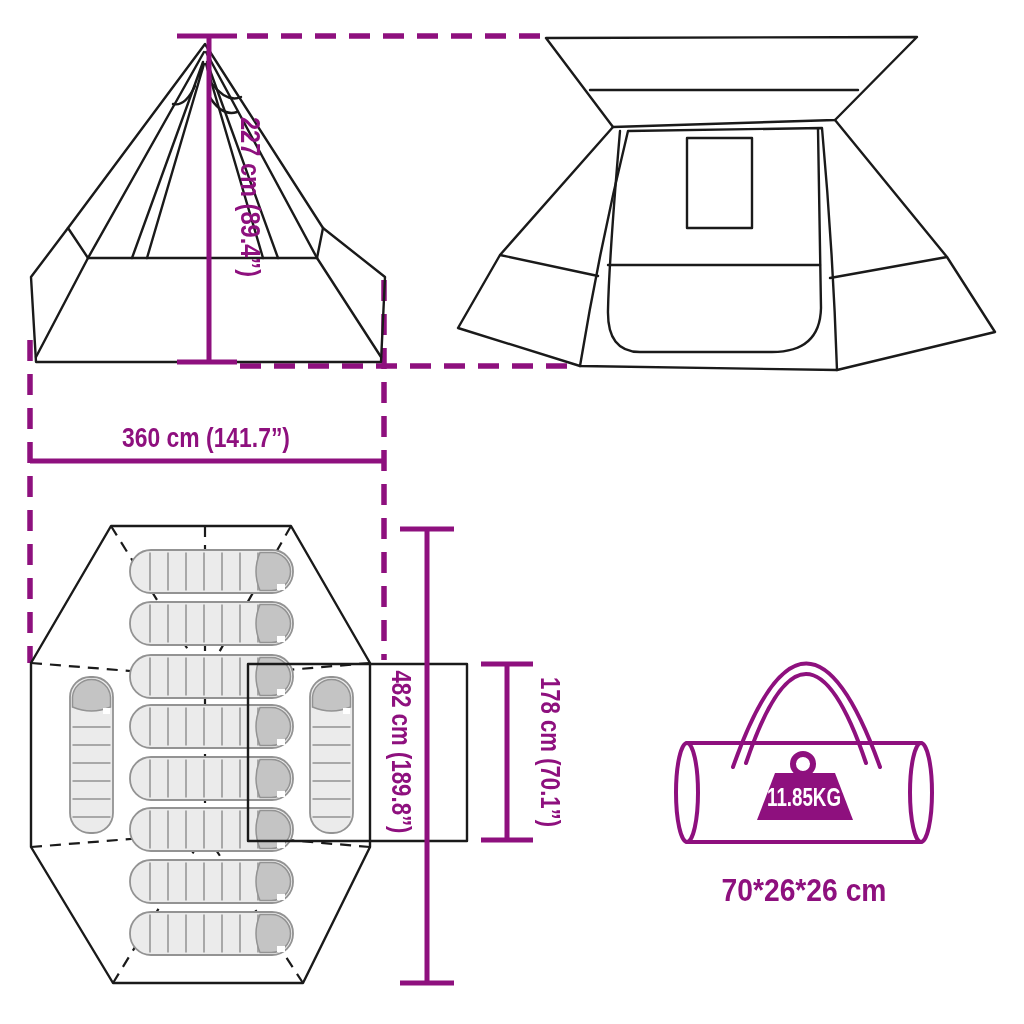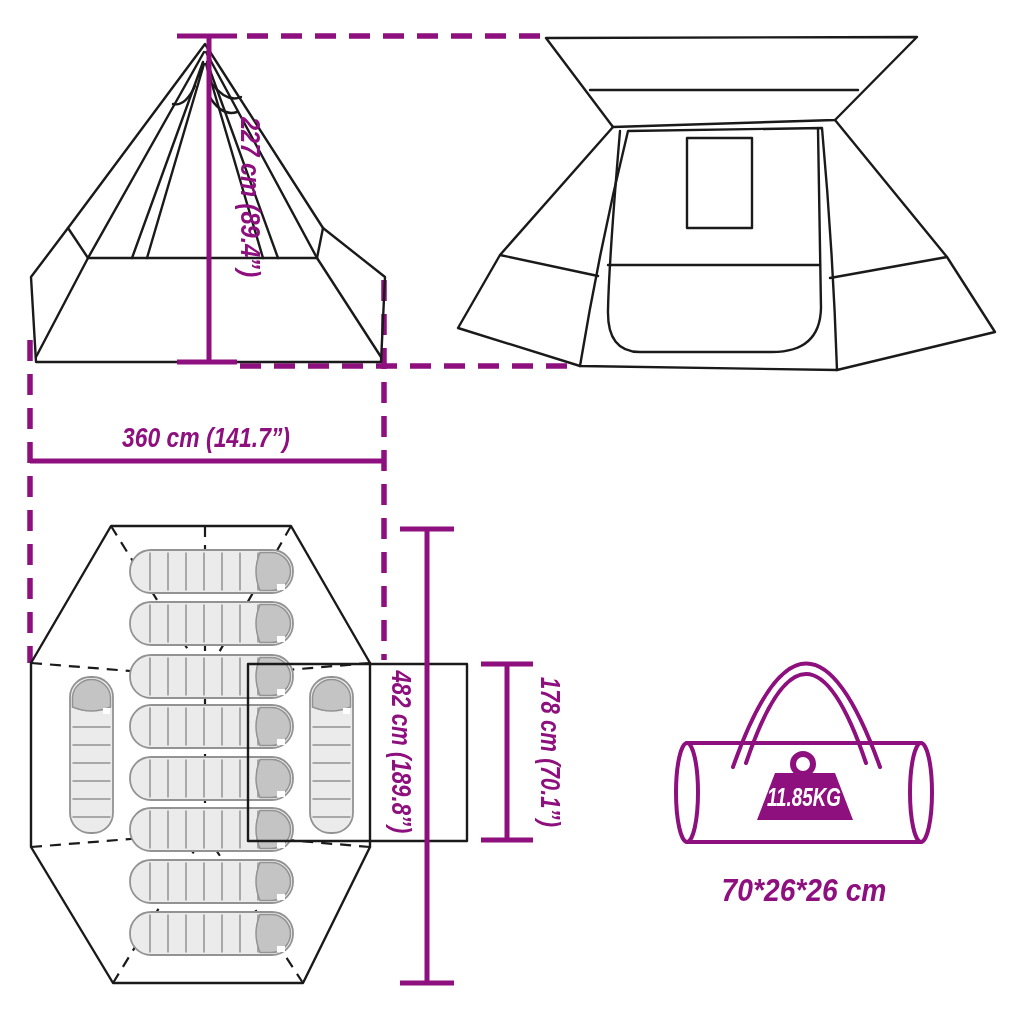--- a/index.html
+++ b/index.html
@@ -1,17 +1,17 @@
 <!DOCTYPE html>
 <html style="--accent: #8E107E; --line: #1A1A1A; --bag_fill: #EBEBEB; --bag_stroke: #939393; --bag_hood: #C4C4C4;"><head>
 <meta charset="utf-8">
 <style>
   html,body{margin:0;padding:0;background:#fff;}
   .stage{position:relative;width:1024px;height:1024px;background:#fff;overflow:hidden;
-         font-family:"Liberation Sans", sans-serif;font-style:italic;}
+         font-family:"Liberation Sans", sans-serif;}
   svg{display:block;}
   
   .ln   {stroke:var(--line,#1a1a1a);stroke-width:2.4;fill:none;stroke-linecap:round;stroke-linejoin:round;}
   .lnd  {stroke:var(--line,#1a1a1a);stroke-width:2.2;fill:none;stroke-dasharray:11 8;stroke-linecap:butt;}
   .acc  {stroke:var(--accent,#8E107E);stroke-width:5;fill:none;stroke-linecap:butt;}
   .acc4 {stroke:var(--accent,#8E107E);stroke-width:4;fill:none;stroke-linecap:round;}
   .accd {stroke:var(--accent,#8E107E);stroke-width:5.5;fill:none;stroke-dasharray:21 13;stroke-linecap:butt;}
   .dimtxt{fill:var(--accent,#8E107E);font-family:"Liberation Sans",sans-serif;
           font-weight:700;font-size:27px;}
   .sizetxt{fill:var(--accent,#8E107E);font-family:"Liberation Sans",sans-serif;

